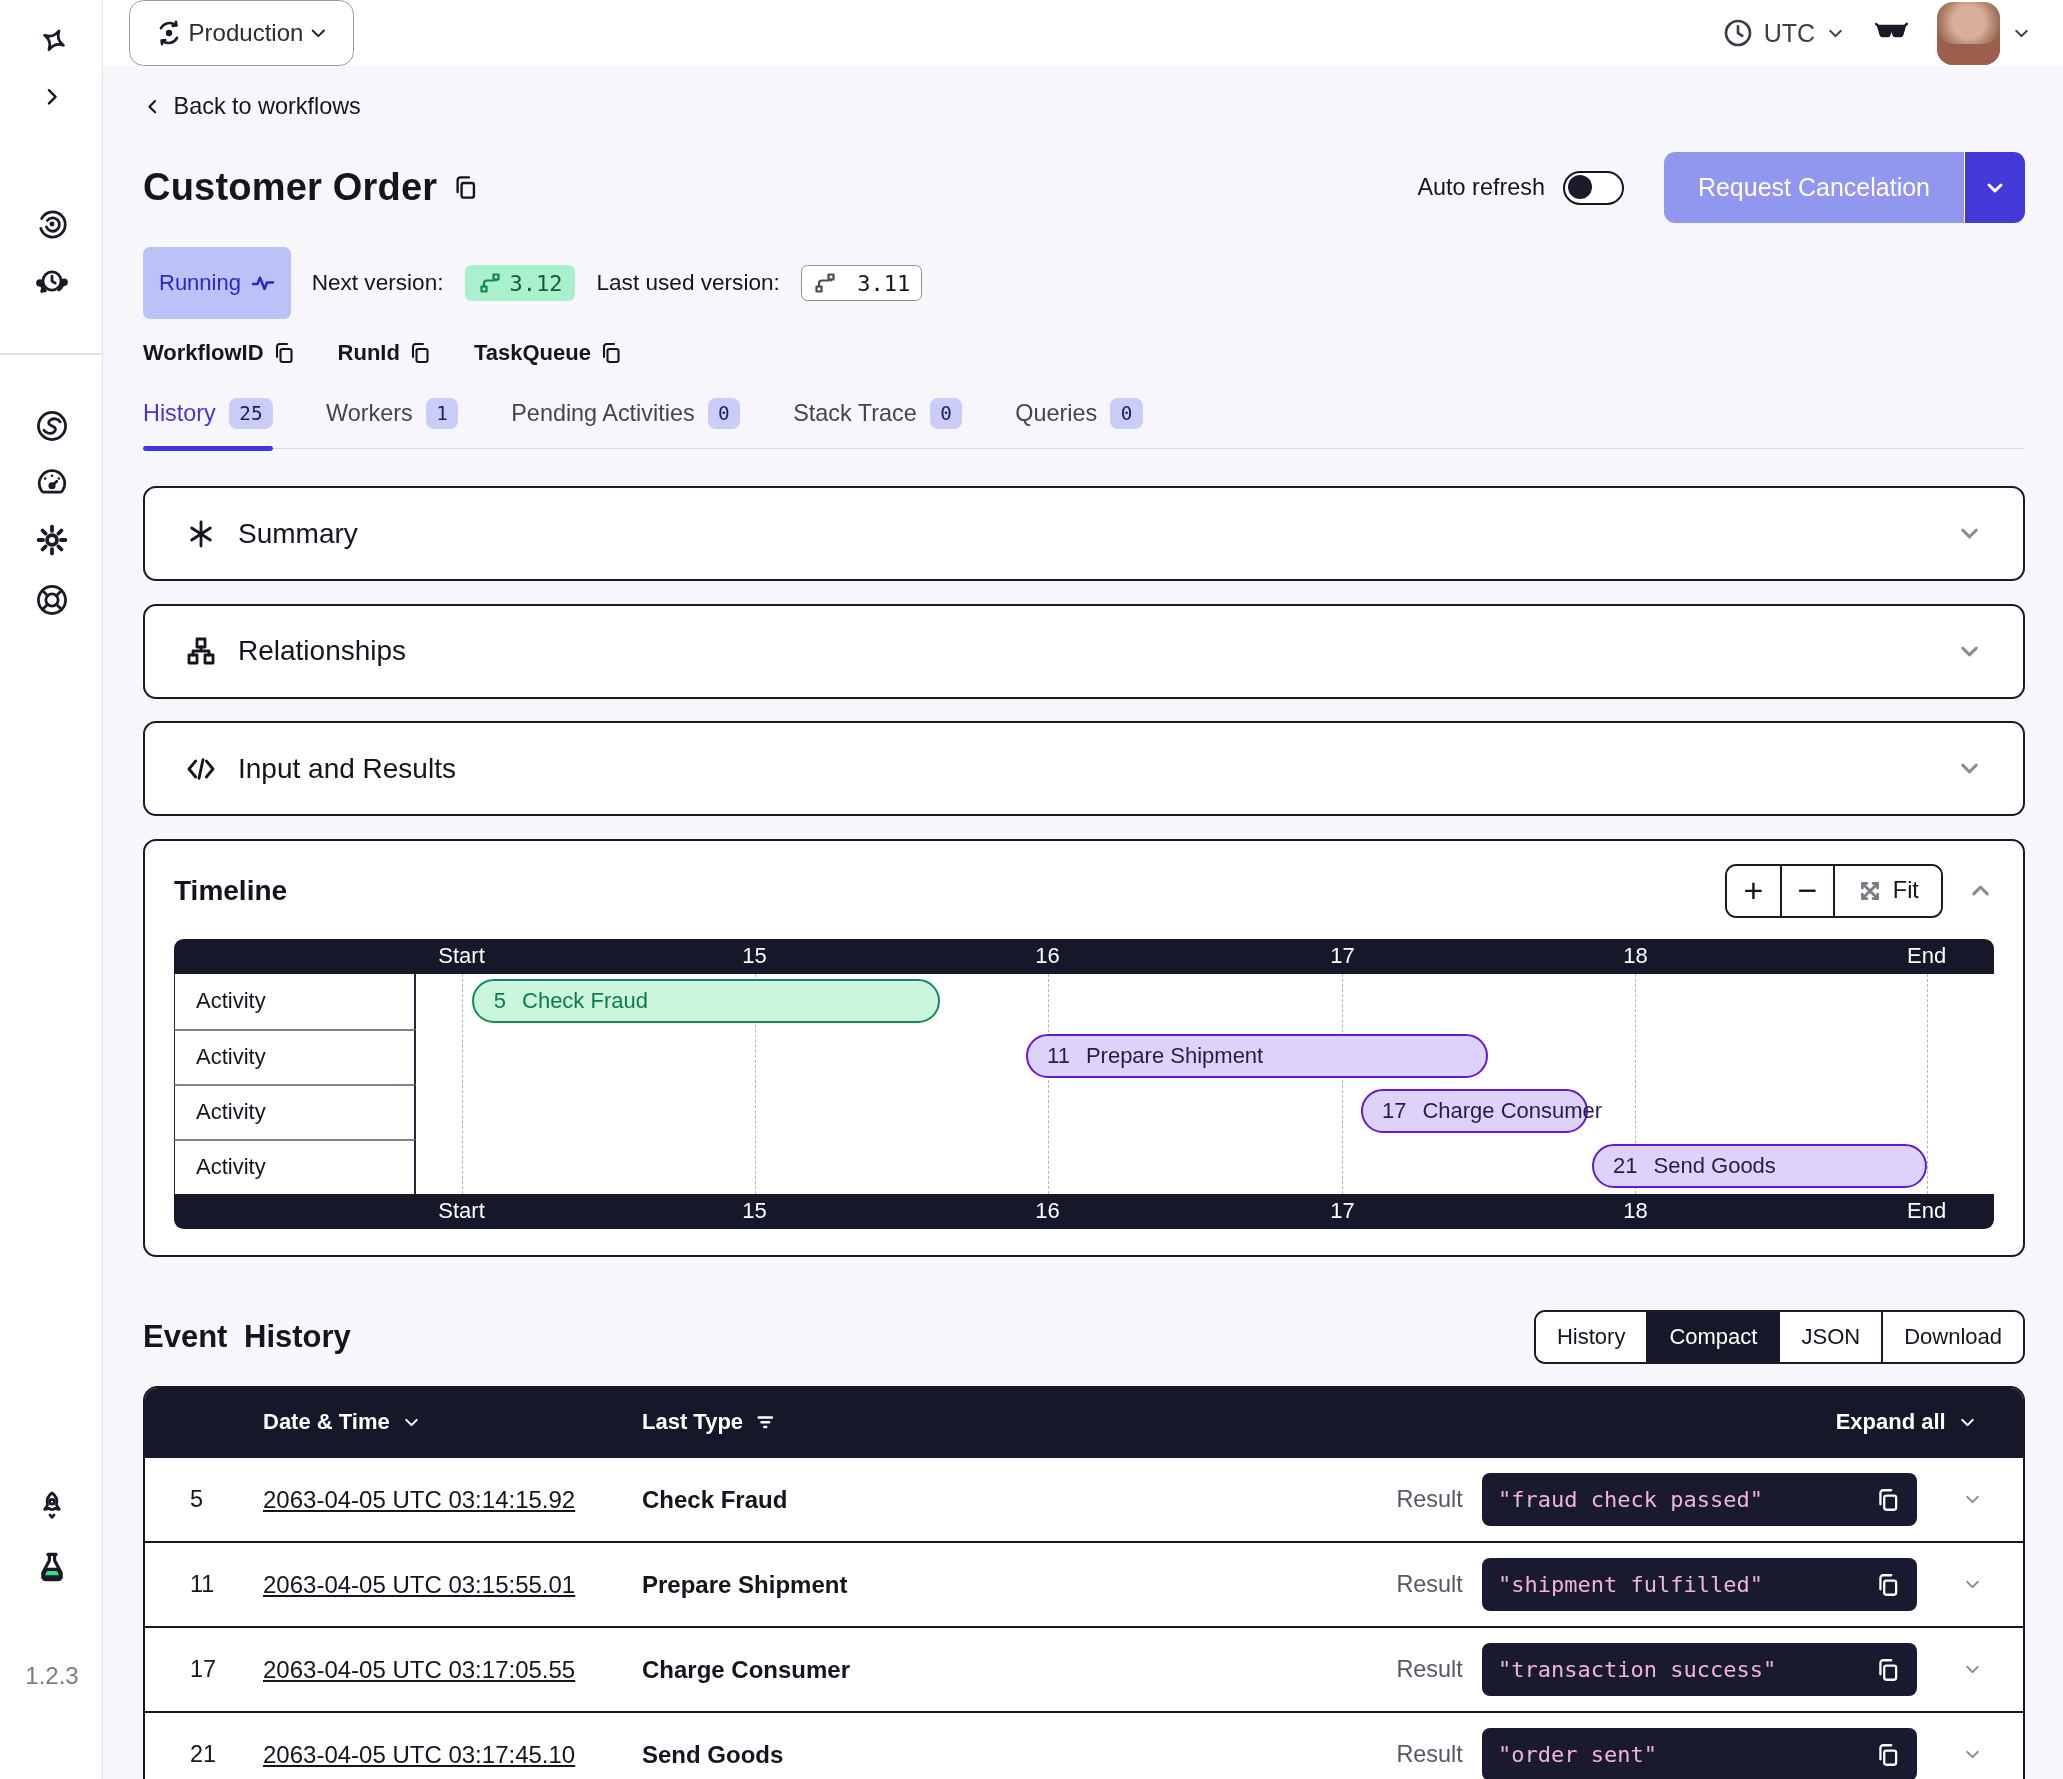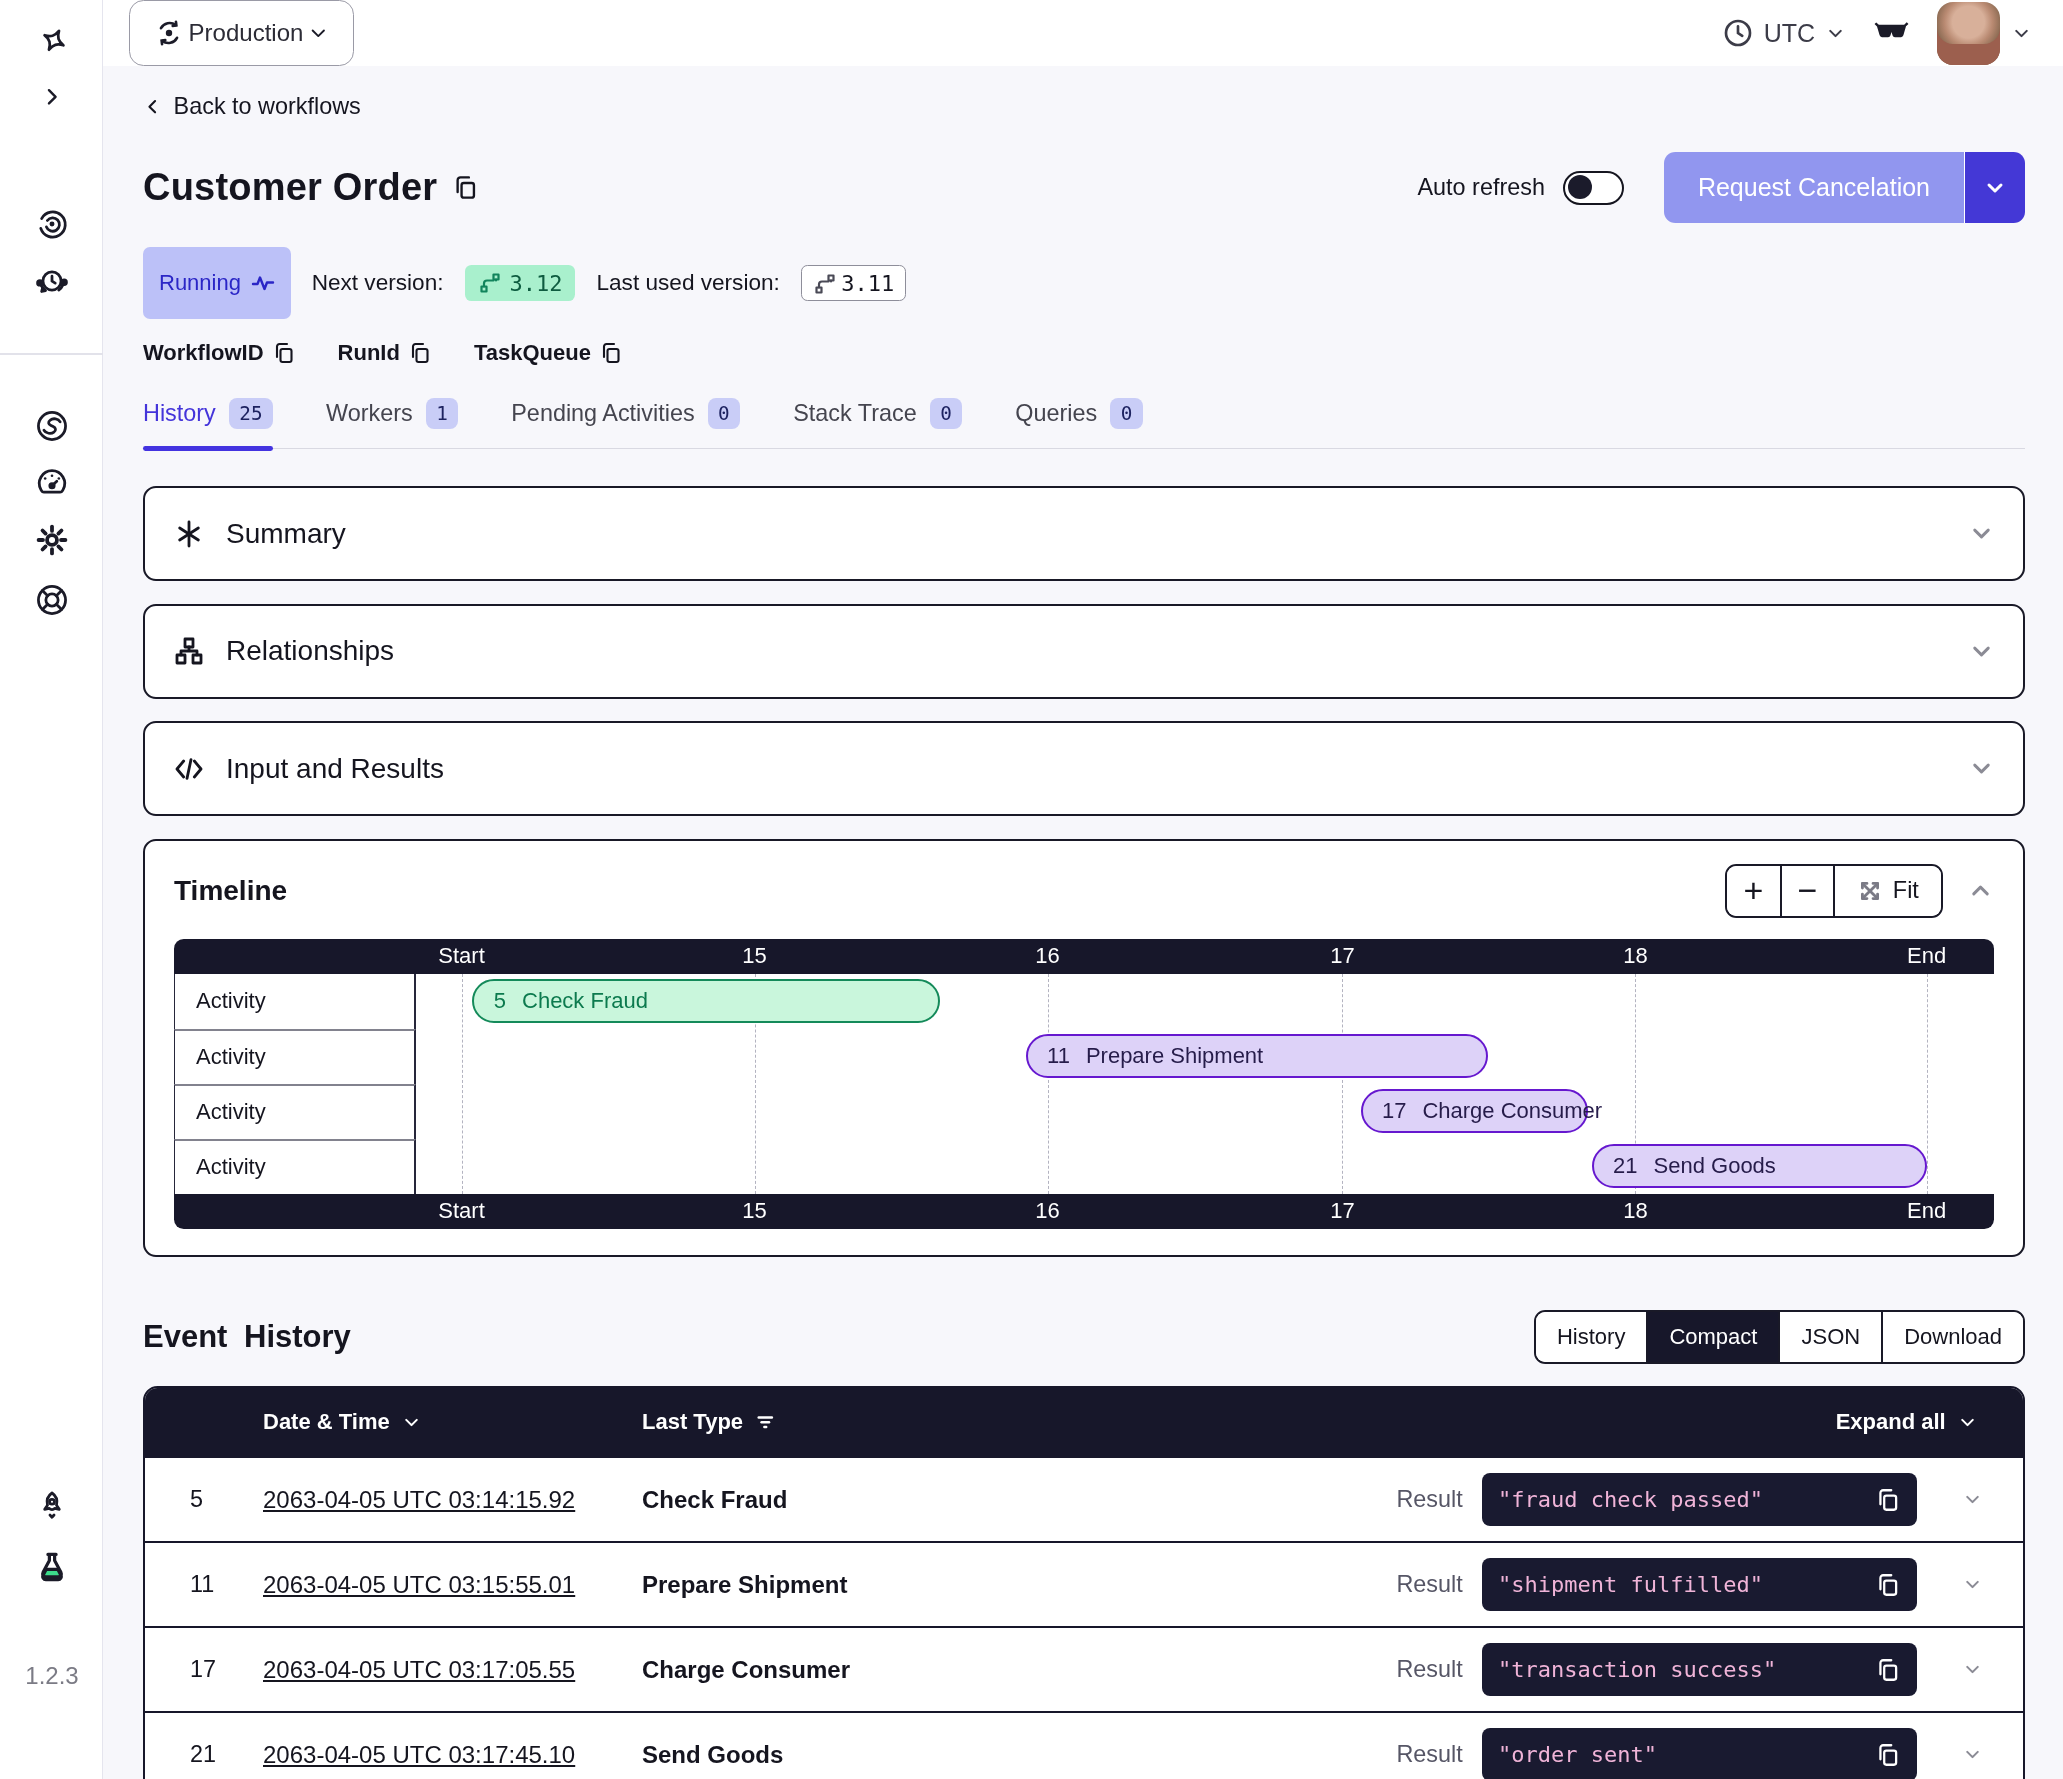--- a/index.html
+++ b/index.html
@@ -42,36 +42,36 @@
   .cancel-group { display:flex; height:71px; border-radius:11.3px; overflow:hidden; cursor:pointer; }
   .cancel-main { background:#9196ef; color:#fff; font-size:25px; display:flex; align-items:center; padding:0 34px; }
   .cancel-caret { width:61px; background:#4438d6; display:flex; align-items:center; justify-content:center; border-left:1.6px solid #fff; }
   .cancel-caret svg { width:24px; height:24px; stroke:#fff; stroke-width:3; fill:none; stroke-linecap:round; stroke-linejoin:round; }
 
   .badge-row { margin-top:24px; display:flex; align-items:center; gap:21px; font-size:22.6px; }
   .pill-running { display:flex; align-items:center; gap:9.7px; background:#bcc1f8; color:#2b26c6; font-size:22px; padding:23px 16px; border-radius:7px; }
   .pill-running svg { width:24px; height:24px; stroke:#2b26c6; stroke-width:2.4; fill:none; stroke-linecap:round; stroke-linejoin:round; }
   .pill-green { display:flex; align-items:center; gap:8px; background:#a9f0cd; color:#0e5c40; padding:5.6px 13px; border-radius:6.4px; font-size:22px; }
   .pill-green svg { stroke:#11845c; }
-  .pill-outline { display:flex; align-items:flex-end; gap:4px; background:#fff; border:1.6px solid #8e8e9a; color:#15151f; padding:4.8px 11.3px; border-radius:6.4px; font-size:22px; }
+  .pill-outline { display:flex; align-items:flex-start; gap:20px; background:#fff; border:1.6px solid #8e8e9a; color:#15151f; padding:4.8px 11.3px; border-radius:6.4px; font-size:22px; }
   .pill-outline svg { stroke:#4a4a56; }
   .branch-ic { width:24px; height:24px; fill:none; stroke-width:2.2; stroke-linecap:round; stroke-linejoin:round; }
 
   .meta-row { margin-top:21px; display:flex; gap:42px; }
   .meta-item { display:flex; align-items:center; gap:8px; font-size:22px; font-weight:700; cursor:pointer; }
 
   .tabs { margin-top:32px; display:flex; gap:53px; border-bottom:1.6px solid #d9d9e2; }
   .tab { display:flex; align-items:center; gap:13px; font-size:23.4px; color:#45454f; padding-bottom:19.3px; position:relative; cursor:pointer; }
   .tab .count { font-family:"DejaVu Sans Mono", monospace; font-size:19.3px; background:#c9cdf7; color:#1d2260; padding:4px 10.5px; border-radius:8px; }
   .tab.active { color:#4434da; }
   .tab.active::after { content:""; position:absolute; left:0; right:0; bottom:-2.4px; height:4.8px; border-radius:2.4px; background:#4333e0; }
 
   .cards { margin-top:37px; display:flex; flex-direction:column; gap:22.6px; }
   .card { background:#fff; border:2px solid #191927; border-radius:13px; }
-  .sec-card { height:95px; display:flex; align-items:center; padding:0 28px; cursor:pointer; }
+  .sec-card { height:95px; display:flex; align-items:center; padding:0 40px; cursor:pointer; }
   .sec-card svg.sec-ic { width:32px; height:32px; stroke:#15151f; stroke-width:2.1; fill:none; stroke-linecap:round; stroke-linejoin:round; }
   .sec-title { font-size:28px; margin-left:21px; font-weight:500; }
   .sec-chev { margin-left:auto; }
   .chev-lg { width:27px; height:27px; stroke:#8b8b95; stroke-width:2.6; fill:none; stroke-linecap:round; stroke-linejoin:round; }
 
   
   .tl-card { padding:22.6px 29px 26px 29px; }
   .tl-head { display:flex; align-items:center; }
   .tl-title { font-size:28px; font-weight:600; }
   .tl-controls { margin-left:auto; display:flex; align-items:center; gap:24px; }

